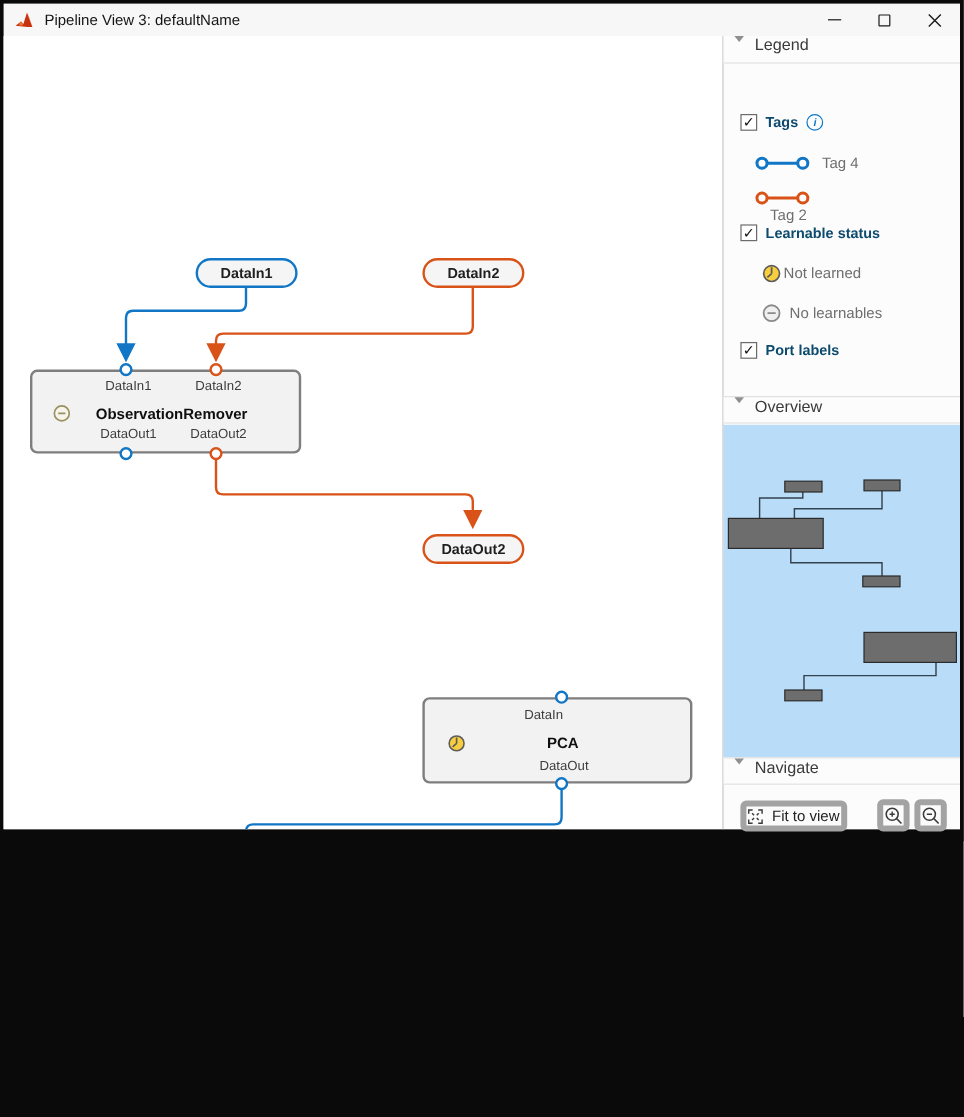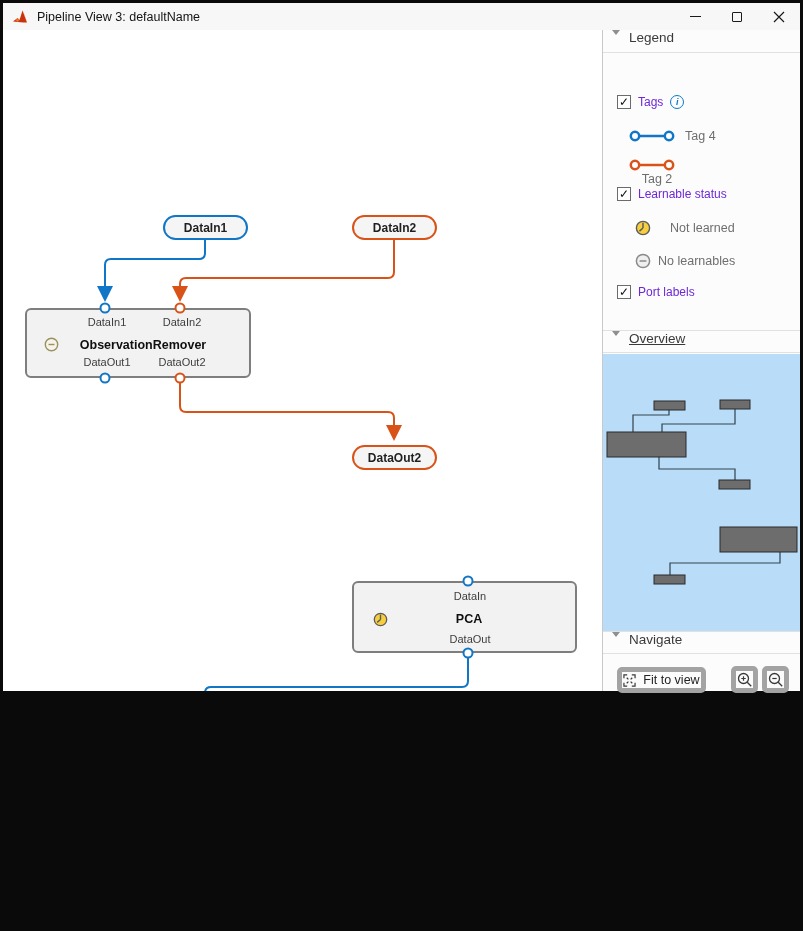--- a/index.html
+++ b/index.html
@@ -36,21 +36,21 @@
 
   
   .sec-header { position:absolute; left:0; right:0; height:23px; display:flex; align-items:flex-start;
                 gap:9px; padding-left:9px; background:#fcfcfc; border-bottom:1px solid #e1e1e1;
                 font-size:13.5px; color:#3a3a3a; cursor:default; }
   .tri-down { width:0; height:0; border-left:4px solid transparent; border-right:4px solid transparent;
               border-top:5px solid #8f8f8f; }
   .row { position:absolute; display:flex; align-items:center; }
   .checkbox { width:14px; height:14px; border:1px solid #6b6b6b; background:#fff; display:flex;
               align-items:center; justify-content:center; font-size:12px; color:#111; line-height:1; }
-  .bold-label { font-size:12px; font-weight:normal; color:#6d28d9; margin-left:7px; }
+  .bold-label { font-size:12px; font-weight:bold; color:#0c4a6e; margin-left:7px; }
   .gray-label { font-size:12.5px; color:#6e6e6e; }
   .info-ico { width:14px; height:14px; margin-left:7px; border:1.4px solid #0b78c8; border-radius:50%;
               color:#0b78c8; font-size:9px; font-weight:bold; display:flex; align-items:center;
               justify-content:center; font-style:italic; }
   .minimap { position:absolute; left:0; top:324px; width:197px; height:277px; background:#b9dcf8; }
 
   .btn { position:absolute; background:#fbfbfb; border:5px solid #a3a3a3; border-radius:5px;
          display:flex; align-items:center; justify-content:center; color:#222; cursor:default; }
   .btn-fit { left:14px; top:637px; width:89px; height:26px; gap:7px; font-size:12.5px; }
 </style>
@@ -91,21 +91,21 @@
         <svg class="status-ico" style="left:17px; top:27px;" viewBox="0 0 15 15">
           <circle cx="7.5" cy="7.5" r="6.2" fill="#f5f3ea" stroke="#9a9160" stroke-width="1.4"></circle>
           <line x1="4.5" y1="7.5" x2="10.5" y2="7.5" stroke="#9a9160" stroke-width="1.4"></line>
         </svg>
         <span class="blockname" style="left:116px; top:28px;">ObservationRemover</span>
         <span class="portlabel" style="left:80px; top:46px;">DataOut1</span>
         <span class="portlabel" style="left:155px; top:46px;">DataOut2</span>
       </div>
 
       <div class="block" style="left:349px; top:551px; width:225px; height:72px;">
-        <span class="portlabel" style="left:116px; top:7px;">DataIn</span>
+        <span class="portlabel" style="left:99px; top:7px;">DataIn</span>
         <svg class="status-ico" style="left:19px; top:29px;" viewBox="0 0 15 15">
           <circle cx="7.5" cy="7.5" r="6.2" fill="#f7cf3e" stroke="#5c5c5c" stroke-width="1.3"></circle>
           <path d="M7.5,7.5 L7.5,2.5 M7.5,7.5 L4.2,10.4" stroke="#5c5c5c" stroke-width="1.4" fill="none"></path>
         </svg>
         <span class="blockname" style="left:115px; top:29px;">PCA</span>
         <span class="portlabel" style="left:116px; top:50px;">DataOut</span>
       </div>
 
       <div class="pill blue" style="left:160px; top:185px;">
           <span>DataIn1</span>
@@ -176,37 +176,37 @@
       <div class="row" style="left:14px; top:157px;">
         <span class="checkbox">✓</span>
         <span class="bold-label">Learnable status</span>
       </div>
 
       <div class="row" style="left:32px; top:190px;">
         <svg width="16" height="16" viewBox="0 0 15 15">
           <circle cx="7.5" cy="7.5" r="6.2" fill="#f7cf3e" stroke="#5c5c5c" stroke-width="1.3"></circle>
           <path d="M7.5,7.5 L7.5,2.5 M7.5,7.5 L4.2,10.4" stroke="#5c5c5c" stroke-width="1.4" fill="none"></path>
         </svg>
-        <span class="gray-label" style="margin-left:19px;">Not learned</span>
+        <span class="gray-label" style="margin-left:2px;">Not learned</span>
       </div>
 
       <div class="row" style="left:32px; top:223px;">
         <svg width="16" height="16" viewBox="0 0 15 15">
           <circle cx="7.5" cy="7.5" r="6.2" fill="#efefef" stroke="#8a8a8a" stroke-width="1.4"></circle>
           <line x1="4.3" y1="7.5" x2="10.7" y2="7.5" stroke="#8a8a8a" stroke-width="1.4"></line>
         </svg>
         <span class="gray-label" style="margin-left:7px;">No learnables</span>
       </div>
 
       <div class="row" style="left:14px; top:255px;">
         <span class="checkbox">✓</span>
         <span class="bold-label">Port labels</span>
       </div>
 
-      <div class="sec-header" style="top:300px; border-top:1px solid #e1e1e1;text-decoration:underline;">
+      <div class="sec-header" style="top:300px; border-top:1px solid #e1e1e1;">
         <span class="tri-down"></span>
         <span>Overview</span>
       </div>
 
       <div class="minimap">
         <svg width="197" height="277" viewBox="0 0 197 277">
           <polyline points="66,56 66,61 30,61 30,78" fill="none" stroke="#33424f" stroke-width="1.2"></polyline>
           <polyline points="132,55 132,70 59,70 59,78" fill="none" stroke="#33424f" stroke-width="1.2"></polyline>
           <polyline points="56,103 56,115 132,115 132,126" fill="none" stroke="#33424f" stroke-width="1.2"></polyline>
           <polyline points="177,198 177,209 67,209 67,221" fill="none" stroke="#33424f" stroke-width="1.2"></polyline>

